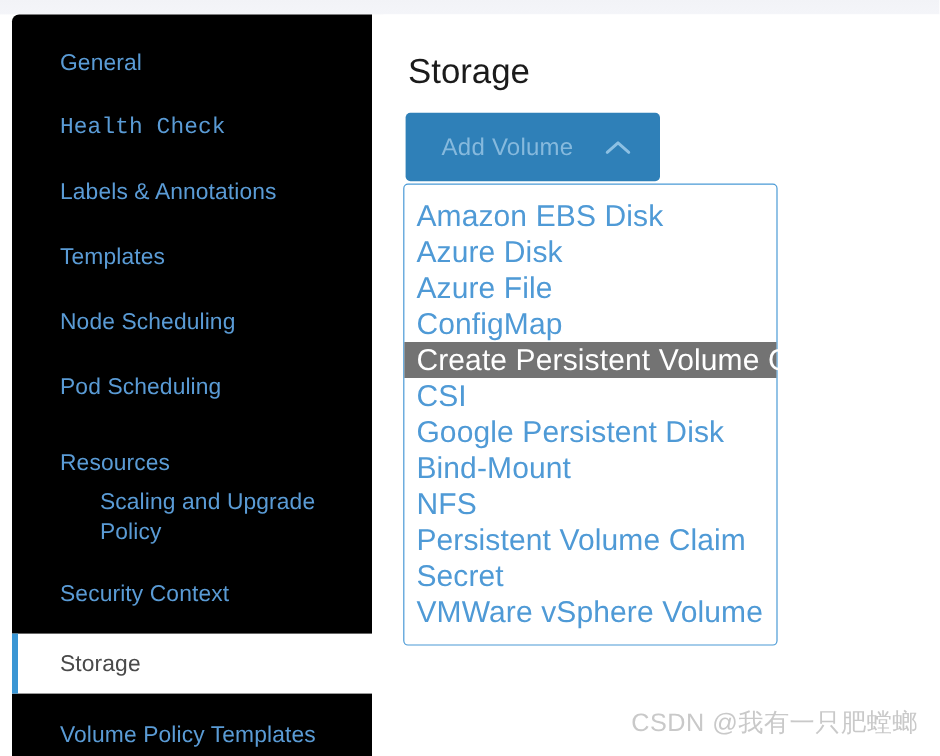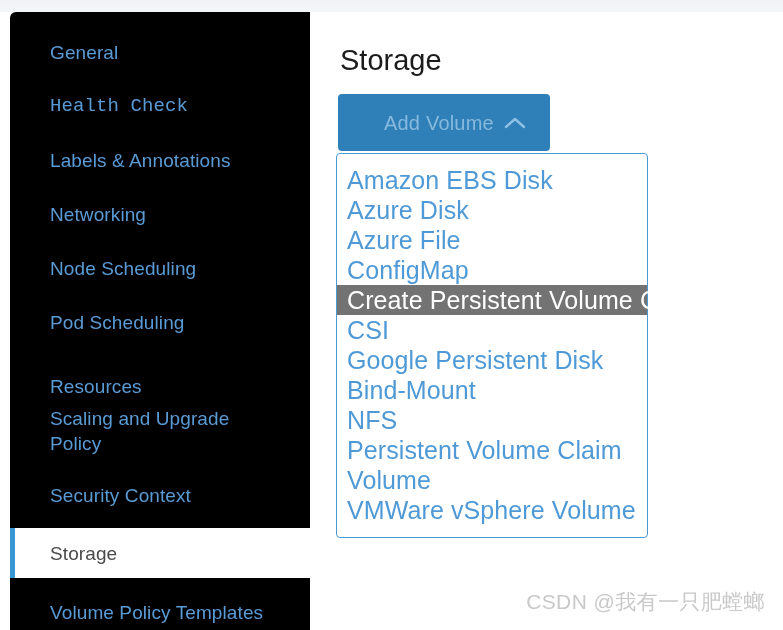--- a/index.html
+++ b/index.html
@@ -98,21 +98,20 @@
     align-items: center;
     justify-content: space-between;
     box-sizing: border-box;
     padding: 0 24px 0 30px;
   }
   #add-volume-label {
     color: #86b9dd;
     font-size: 20px;
     line-height: 24px;
     letter-spacing: 0.2px;
-    margin-left: 16px;
   }
   #chevron-up-icon {
     display: block;
     width: 22px;
     height: 14px;
   }
 
   
   #volume-type-dropdown {
     position: absolute;
@@ -155,25 +154,25 @@
 </style>
 </head>
 <body>
 
 <div id="top-strip"></div>
 
 <nav id="sidebar">
     <div class="nav-item" style="top: 18px; height: 45px;"><span>General</span></div>
     <div class="nav-item" style="top: 72px; height: 45px; font-family: Liberation Mono, monospace;"><span>Health Check</span></div>
     <div class="nav-item" style="top: 126px; height: 45px;"><span>Labels &amp; Annotations</span></div>
-    <div class="nav-item" style="top: 180px; height: 45px;"><span>Networking</span></div>
+    <div class="nav-item" style="top: 180px; height: 45px;"><span>Templates</span></div>
     <div class="nav-item" style="top: 234px; height: 45px;"><span>Node Scheduling</span></div>
     <div class="nav-item" style="top: 288px; height: 45px;"><span>Pod Scheduling</span></div>
     <div class="nav-item" style="top: 342px; height: 45px; align-items: flex-end;"><span>Resources</span></div>
-    <div class="nav-item" style="top: 388px; height: 62px;"><span>Scaling and Upgrade
+    <div class="nav-item" style="top: 388px; height: 62px; justify-content: center;"><span>Scaling and Upgrade
 Policy</span></div>
     <div class="nav-item" style="top: 461px; height: 45px;"><span>Security Context</span></div>
     <div class="nav-item active" style="top: 516px; height: 50px;"><span>Storage</span></div>
     <div class="nav-item" style="top: 578px; height: 45px;"><span>Volume Policy Templates</span></div>
   </nav>
 
 <section id="content">
 
   <h1 id="page-title">Storage</h1>
 
@@ -190,19 +189,19 @@
       <div class="dropdown-item">Amazon EBS Disk</div>
       <div class="dropdown-item">Azure Disk</div>
       <div class="dropdown-item">Azure File</div>
       <div class="dropdown-item">ConfigMap</div>
       <div class="dropdown-item selected">Create Persistent Volume Claim</div>
       <div class="dropdown-item">CSI</div>
       <div class="dropdown-item">Google Persistent Disk</div>
       <div class="dropdown-item">Bind-Mount</div>
       <div class="dropdown-item">NFS</div>
       <div class="dropdown-item">Persistent Volume Claim</div>
-      <div class="dropdown-item">Volume</div>
+      <div class="dropdown-item">Secret</div>
       <div class="dropdown-item">VMWare vSphere Volume</div>
     </div>
 
 </section>
 
 <div id="watermark">CSDN @我有一只肥螳螂</div>
 
 </body></html>

